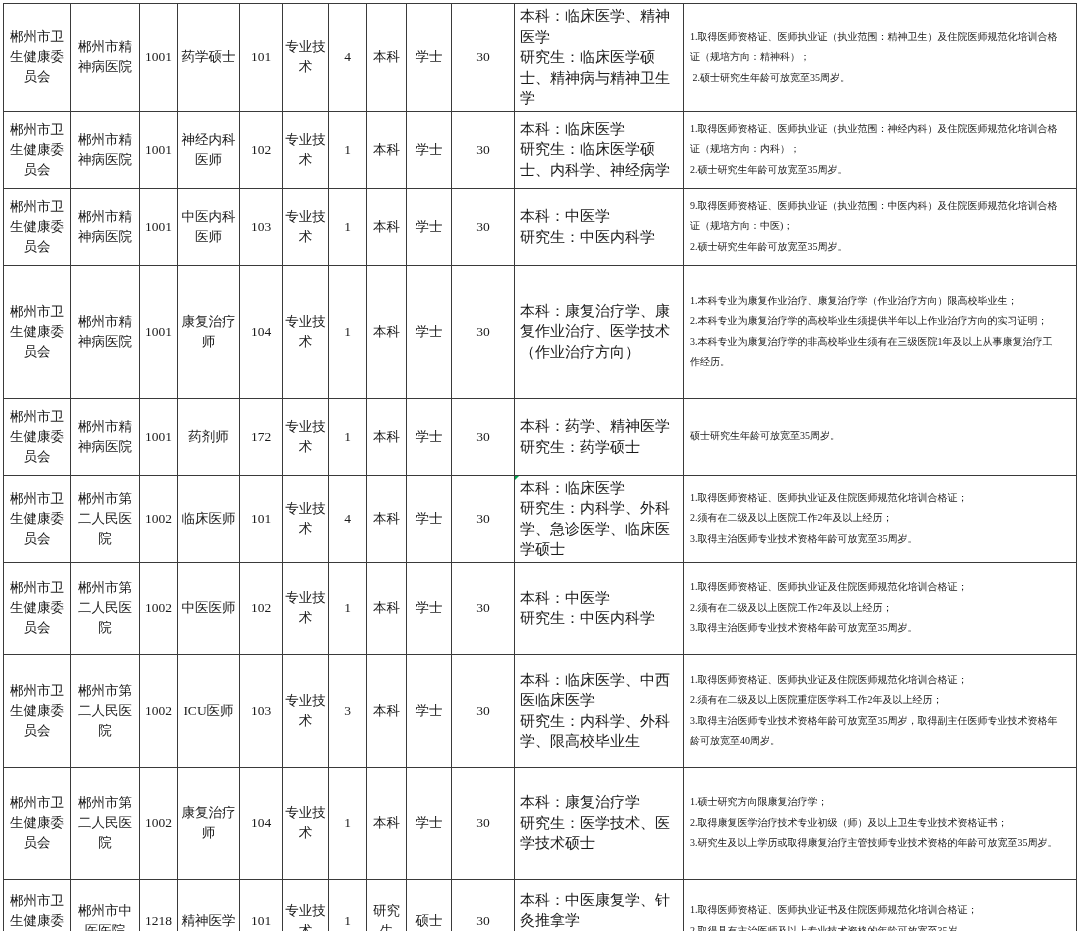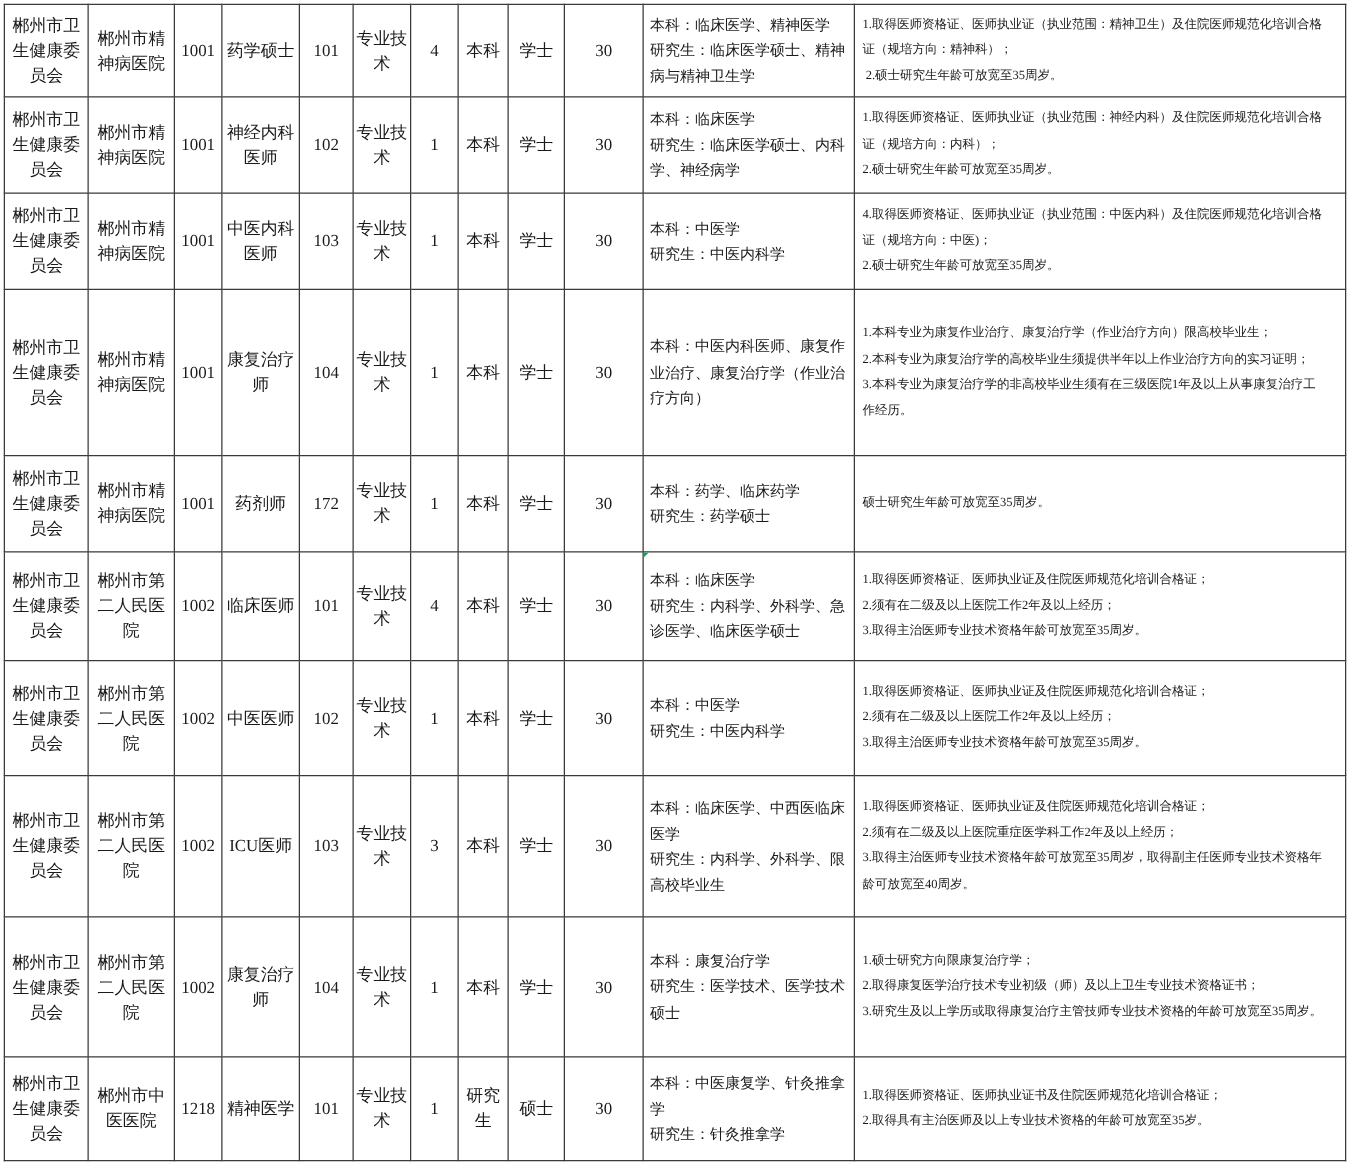--- a/index.html
+++ b/index.html
@@ -29,21 +29,21 @@
     overflow:hidden;
   }
   td.c{
     text-align:center;
     font-size:13.5px;
     line-height:20px;
     padding:2px;
   }
   td.majors{
     text-align:left;
-    font-size:12px;
+    font-size:15px;
     line-height:20.5px;
     padding:2px 4px 2px 5px;
   }
   td.reqs{
     text-align:left;
     font-size:10px;
     line-height:20.5px;
     padding:2px 18px 2px 6px;
   }
   .line{white-space:pre-wrap;word-break:normal;}
@@ -125,57 +125,57 @@
           <td class="c">专业技术</td>
           <td class="c">1</td>
           <td class="c">本科</td>
           <td class="c">学士</td>
           <td class="c">30</td>
           <td class="majors">
             <div class="line">本科：中医学</div>
             <div class="line">研究生：中医内科学</div>
           </td>
           <td class="reqs">
-            <div class="line">4.取得医师资格证、医师执业证（执业范围：中医内科）及住院医师规范化培训合格证（规培方向：中医)；</div>
+            <div class="line">9.取得医师资格证、医师执业证（执业范围：中医内科）及住院医师规范化培训合格证（规培方向：中医)；</div>
             <div class="line">2.硕士研究生年龄可放宽至35周岁。</div>
           </td>
         </tr>
         <tr style="height: 133px;">
           <td class="c">郴州市卫生健康委员会</td>
           <td class="c">郴州市精神病医院</td>
           <td class="c">1001</td>
           <td class="c">康复治疗师</td>
           <td class="c">104</td>
           <td class="c">专业技术</td>
           <td class="c">1</td>
           <td class="c">本科</td>
           <td class="c">学士</td>
           <td class="c">30</td>
           <td class="majors">
-            <div class="line">本科：中医内科医师、康复作业治疗、康复治疗学（作业治疗方向）</div>
+            <div class="line">本科：康复治疗学、康复作业治疗、医学技术（作业治疗方向）</div>
           </td>
           <td class="reqs">
             <div class="line">1.本科专业为康复作业治疗、康复治疗学（作业治疗方向）限高校毕业生；</div>
             <div class="line">2.本科专业为康复治疗学的高校毕业生须提供半年以上作业治疗方向的实习证明；</div>
             <div class="line">3.本科专业为康复治疗学的非高校毕业生须有在三级医院1年及以上从事康复治疗工作经历。</div>
           </td>
         </tr>
         <tr style="height: 77px;">
           <td class="c">郴州市卫生健康委员会</td>
           <td class="c">郴州市精神病医院</td>
           <td class="c">1001</td>
           <td class="c">药剂师</td>
           <td class="c">172</td>
           <td class="c">专业技术</td>
           <td class="c">1</td>
           <td class="c">本科</td>
           <td class="c">学士</td>
           <td class="c">30</td>
           <td class="majors">
-            <div class="line">本科：药学、临床药学</div>
+            <div class="line">本科：药学、精神医学</div>
             <div class="line">研究生：药学硕士</div>
           </td>
           <td class="reqs">
             <div class="line">硕士研究生年龄可放宽至35周岁。</div>
           </td>
         </tr>
         <tr style="height: 87px;">
           <td class="c">郴州市卫生健康委员会</td>
           <td class="c">郴州市第二人民医院</td>
           <td class="c">1002</td>

